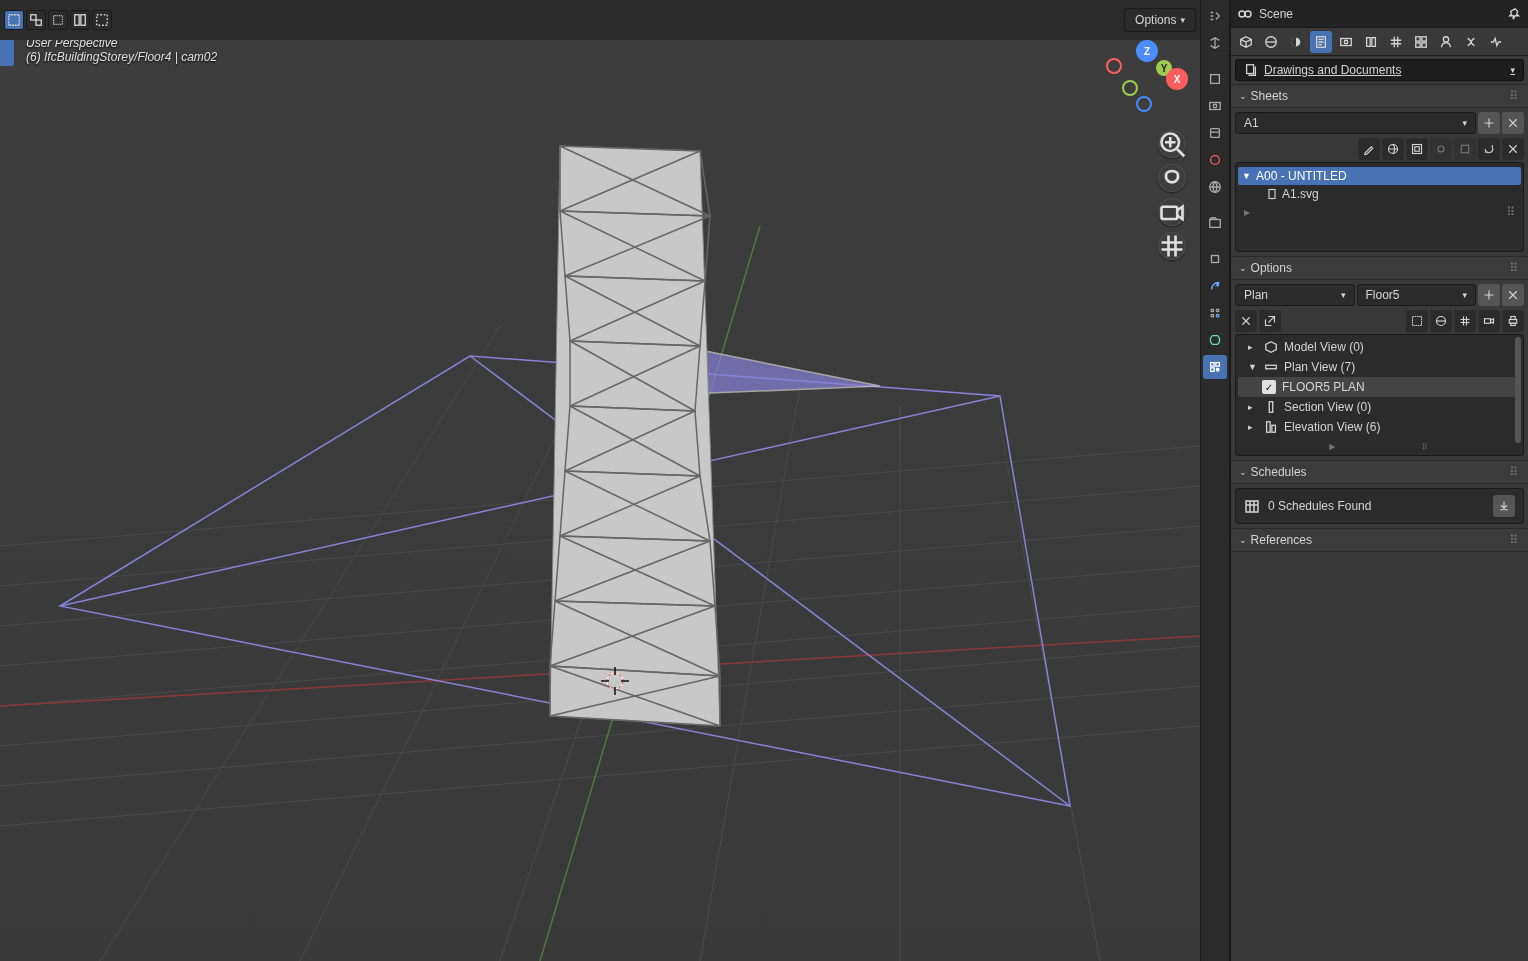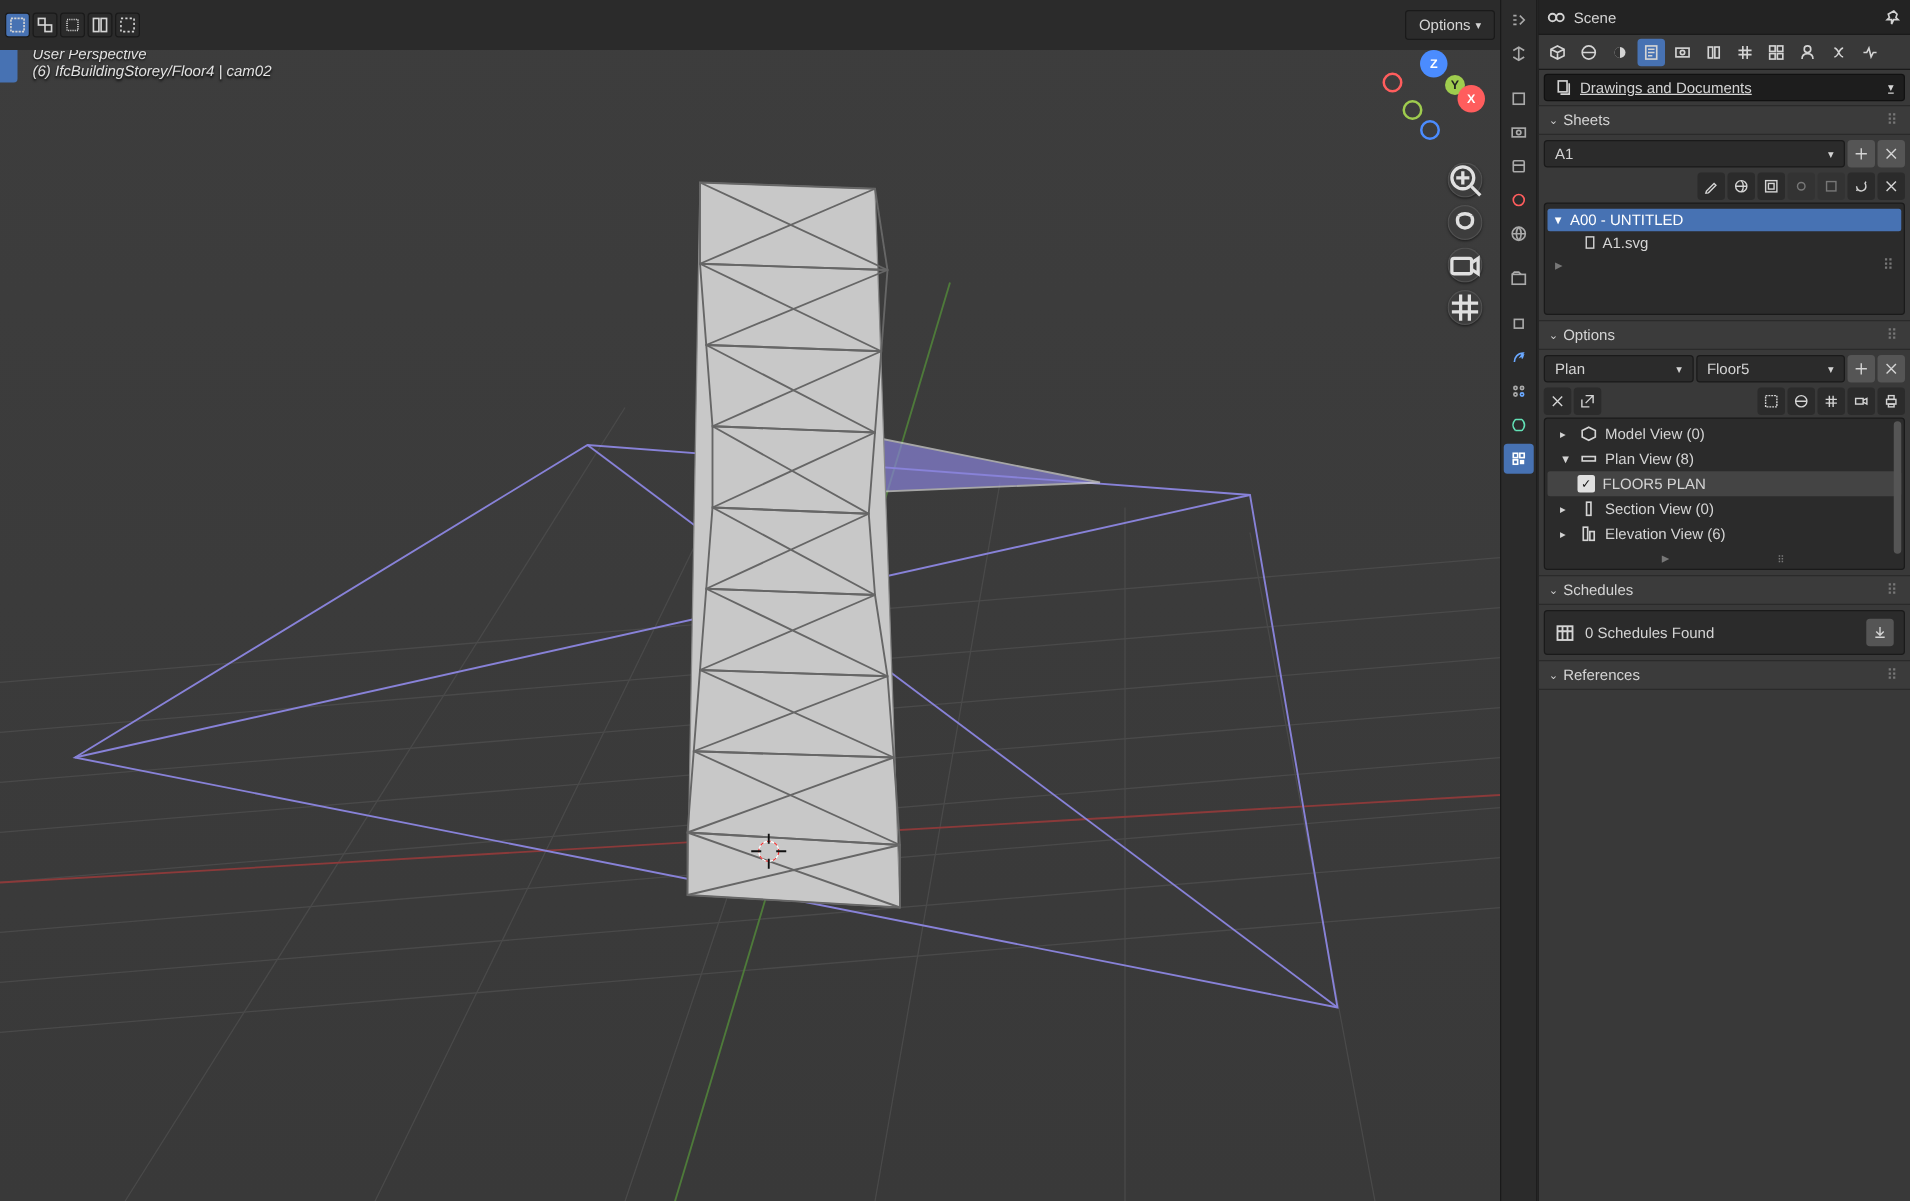--- a/index.html
+++ b/index.html
@@ -530,21 +530,21 @@
           <svg width="14" height="14" viewBox="0 0 16 16">
               <path d="M8 2l6 3v6l-6 3-6-3V5z"></path>
             </svg>
           <span>Model View (0)</span>
         </div>
         <div class="dt-item">
           <span class="tree-collapse">▼</span>
           <svg width="14" height="14" viewBox="0 0 16 16">
               <rect x="2" y="6" width="12" height="4"></rect>
             </svg>
-          <span>Plan View (8)</span>
+          <span>Plan View (7)</span>
         </div>
         <div class="dt-item sub">
           <span class="cb">✓</span>
           <span>FLOOR5 PLAN</span>
         </div>
         <div class="dt-item">
           <span class="tree-collapse">▸</span>
           <svg width="14" height="14" viewBox="0 0 16 16">
               <rect x="6" y="2" width="4" height="12"></rect>
             </svg>

